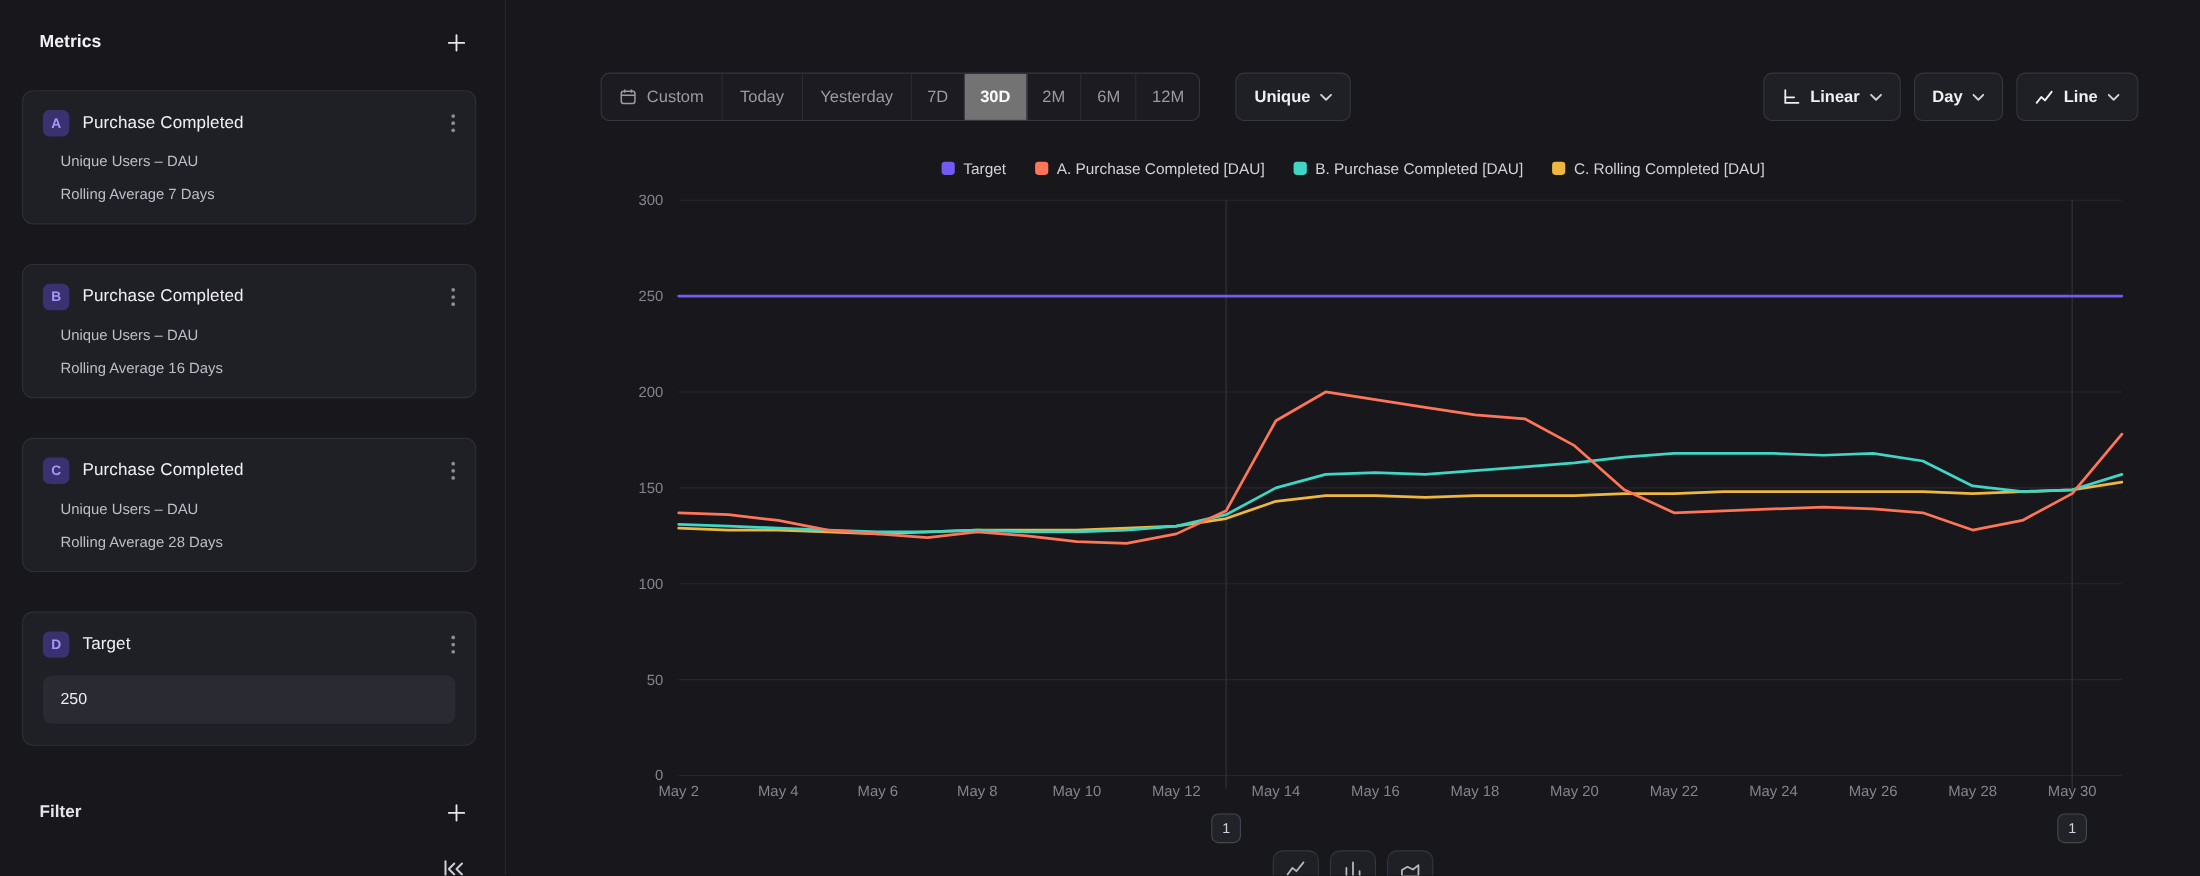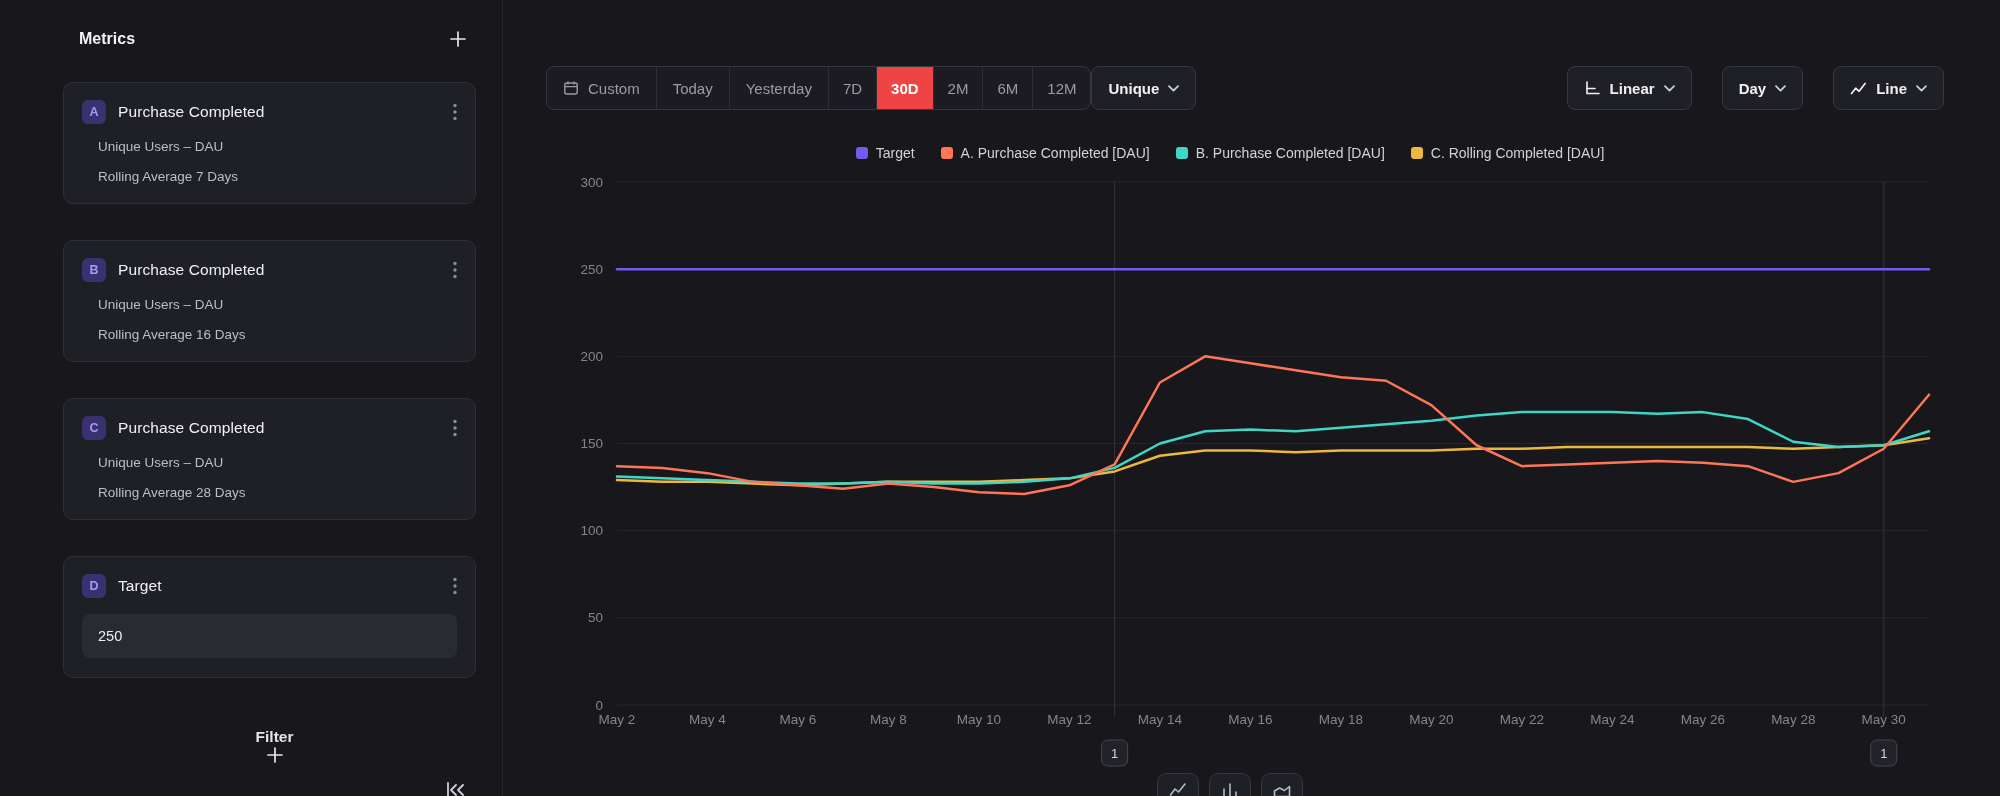--- a/index.html
+++ b/index.html
@@ -1,56 +1,56 @@
 <!DOCTYPE html>
 <html><head>
 <meta charset="utf-8">
 <style>
   html,body{margin:0;padding:0;width:2000px;height:796px;overflow:hidden;background:#17171c;
     font-family:"Liberation Sans", sans-serif;-webkit-font-smoothing:antialiased;}
   .app{position:relative;width:2000px;height:796px;background:#17171c;color:#ececf1;}
 
   
   .sidebar{position:absolute;left:0;top:0;bottom:0;width:460px;box-sizing:border-box;
-    border-right:1px solid #26262e;padding:28px 26px 0 20px;margin-left:43px;}
+    border-right:1px solid #26262e;padding:28px 26px 0 20px;}
   .sidebar-header{display:flex;align-items:center;justify-content:space-between;
     padding:0 6px 0 16px;margin-bottom:32px;height:22px;}
   .sidebar-title{font-size:16px;font-weight:700;color:#f2f2f6;}
   .icon-btn{display:inline-flex;align-items:center;justify-content:center;width:24px;height:24px;
     cursor:pointer;color:#e6e6ec;}
   .metric-card{background:#1f1f26;border:1px solid #2e2e36;border-radius:10px;
     padding:17px 18px 19px 18px;margin-bottom:36px;}
   .metric-head{display:flex;align-items:center;gap:12px;height:24px;}
   .badge{width:24px;height:24px;border-radius:6px;background:#3a3170;color:#a897f8;
     font-size:12.5px;font-weight:700;display:flex;align-items:center;justify-content:center;flex:none;}
   .metric-title{font-size:15.5px;font-weight:400;color:#f0f0f4;flex:1;letter-spacing:.1px;}
   .kebab{color:#8d8d97;cursor:pointer;display:flex;align-items:center;}
   .metric-sub{font-size:13.5px;color:#bdbdc6;margin:15px 0 0 16px;}
   .target-input{margin-top:16px;width:100%;height:44px;background:#2a2a32;border:none;
     border-radius:8px;color:#ececf1;font-size:14.5px;padding:0 16px;box-sizing:border-box;outline:none;
     font-family:"Liberation Sans", sans-serif;}
   .filter-row{display:flex;align-items:center;justify-content:space-between;
-    padding:0 6px 0 16px;margin-top:50px;height:22px;flex-direction:column;}
+    padding:0 6px 0 16px;margin-top:50px;height:22px;}
   .filter-label{font-size:15.5px;font-weight:700;color:#e4e4ea;}
   .collapse-btn{position:absolute;left:398px;top:776px;width:28px;height:28px;color:#cfcfd7;
     display:flex;align-items:center;justify-content:center;cursor:pointer;}
 
   
   .main{position:absolute;left:460px;top:0;right:0;bottom:0;}
   .main-toolbar{position:absolute;left:0;right:0;top:66px;display:flex;align-items:center;
     justify-content:space-between;padding:0 56px 0 86px;}
-  .toolbar-left{display:flex;align-items:center;gap:0;}
-  .toolbar-right{display:flex;align-items:center;gap:30px;}
+  .toolbar-left{display:flex;align-items:center;gap:32px;}
+  .toolbar-right{display:flex;align-items:center;gap:12px;}
   .seg-control{display:flex;align-items:stretch;height:44px;background:#1b1b21;
     border:1px solid #36363f;border-radius:8px;overflow:hidden;box-sizing:border-box;}
   .seg{display:flex;align-items:center;gap:9px;padding:0 16px;font-size:15px;color:#9b9ba4;
     border-right:1px solid #2c2c34;cursor:pointer;white-space:nowrap;}
   .seg:last-child{border-right:none;}
   .seg.narrow{padding:0 14px;}
-  .seg.active{background:#ef4444;color:#ffffff;font-weight:700;}
+  .seg.active{background:#737373;color:#ffffff;font-weight:700;}
   .btn{height:44px;display:inline-flex;align-items:center;gap:9px;background:#1f1f26;
     border:1px solid #36363f;border-radius:8px;padding:0 16px;color:#f0f0f3;font-size:15px;
     font-weight:700;cursor:pointer;box-sizing:border-box;white-space:nowrap;}
   .legend{position:absolute;left:0;right:0;top:145px;display:flex;justify-content:center;
     align-items:center;gap:26px;}
   .legend-item{display:flex;align-items:center;gap:8px;font-size:14px;color:#d2d2d9;}
   .swatch{width:12px;height:12px;border-radius:3px;flex:none;}
   .chart-svg{position:absolute;left:0;top:140px;font-family:"Liberation Sans", sans-serif;}
   .bottom-tools{position:absolute;left:0;right:0;top:773px;display:flex;justify-content:center;gap:10px;}
   .tool-btn{width:42px;height:40px;background:#1f1f26;border:1px solid #36363f;border-radius:9px;

